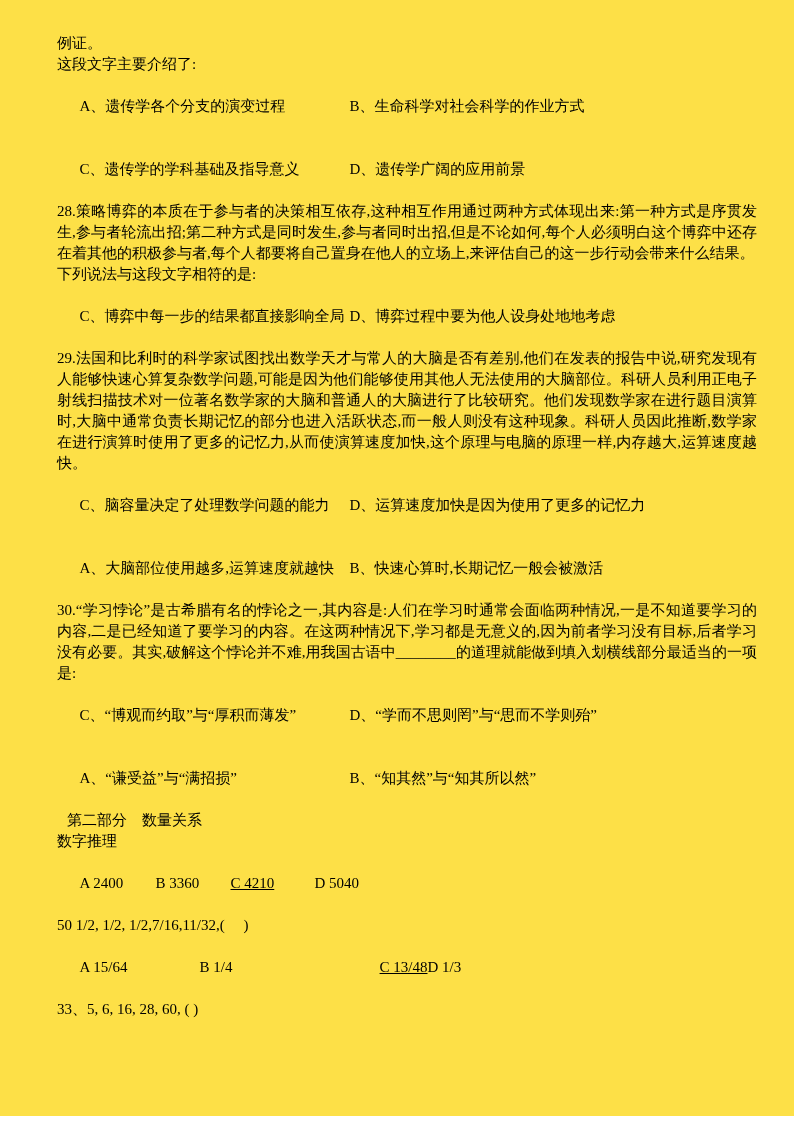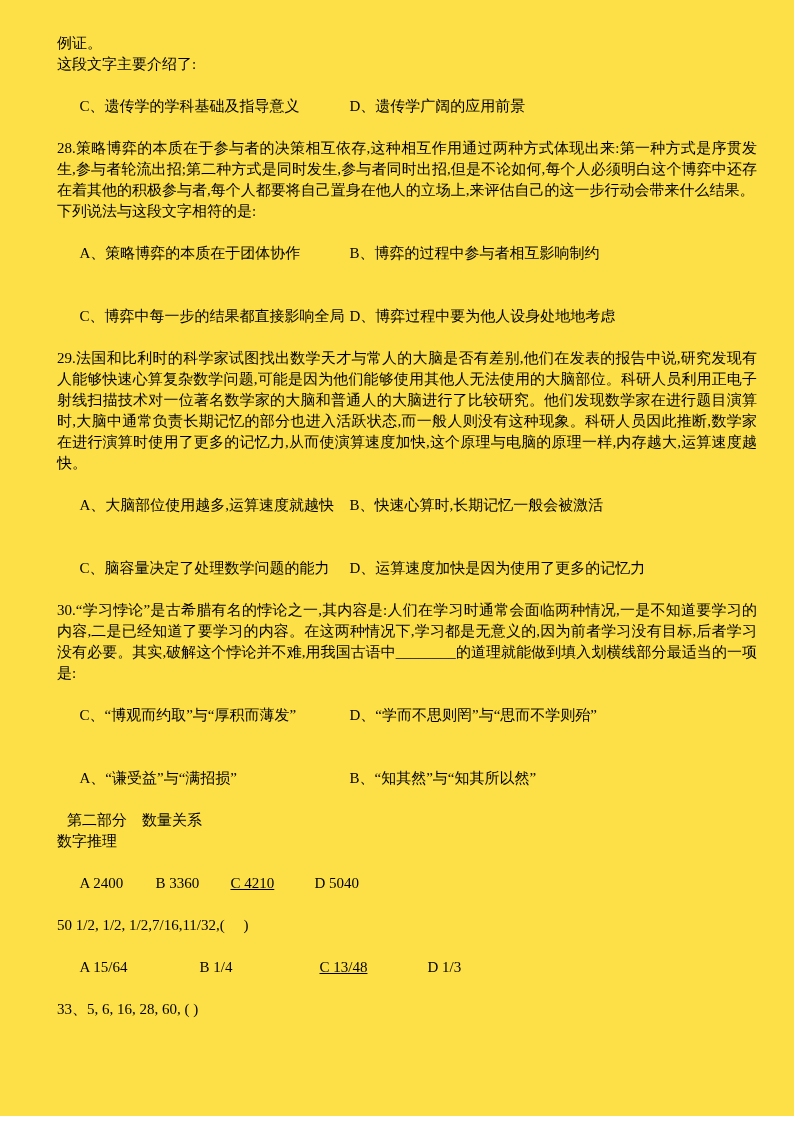--- a/index.html
+++ b/index.html
@@ -23,50 +23,50 @@
   .opt4{margin:2px 0 2px 0;}
   .opt4 span{display:inline-block;vertical-align:top;}
   .opt4 .c1{width:92px;}
   .opt4 .c2{width:88px;}
   .opt4 .c3{width:98px;text-decoration:underline;}
   .opt4.t31 .c1{width:76px;}
   .opt4.t31 .c2{width:75px;}
   .opt4.t31 .c3{width:84px;}
   .opt4.t32 .c1{width:120px;}
   .opt4.t32 .c2{width:120px;}
-  .opt4.t32 .c3{width:108px;}
+  .opt4.t32 .c3{width:108px;text-align:right;}
   .indent{padding-left:10px;}
 </style>
 </head>
 <body>
 
 <div class="page">
   <div class="doc">
 
     <div class="line">例证。</div>
     <div class="line">这段文字主要介绍了:</div>
     <div class="line opt2">
+      <span class="colL">A、遗传学各个分支的演变过程</span><span class="colR">B、生命科学对社会科学的作业方式</span>
+    </div>
+    <div class="line opt2">
       <span class="colL">C、遗传学的学科基础及指导意义</span><span class="colR">D、遗传学广阔的应用前景</span>
     </div>
 
     <p class="stem">28.策略博弈的本质在于参与者的决策相互依存,这种相互作用通过两种方式体现出来:第一种方式是序贯发生,参与者轮流出招;第二种方式是同时发生,参与者同时出招,但是不论如何,每个人必须明白这个博弈中还存在着其他的积极参与者,每个人都要将自己置身在他人的立场上,来评估自己的这一步行动会带来什么结果。</p>
     <div class="line">下列说法与这段文字相符的是:</div>
     <div class="line opt2">
-      <span class="colL">A、策略博弈的本质在于团体协作</span><span class="colR">B、博弈的过程中参与者相互影响制约</span>
-    </div>
-    <div class="line opt2">
       <span class="colL">C、博弈中每一步的结果都直接影响全局</span><span class="colR">D、博弈过程中要为他人设身处地地考虑</span>
     </div>
 
     <p class="stem">29.法国和比利时的科学家试图找出数学天才与常人的大脑是否有差别,他们在发表的报告中说,研究发现有人能够快速心算复杂数学问题,可能是因为他们能够使用其他人无法使用的大脑部位。科研人员利用正电子射线扫描技术对一位著名数学家的大脑和普通人的大脑进行了比较研究。他们发现数学家在进行题目演算时,大脑中通常负责长期记忆的部分也进入活跃状态,而一般人则没有这种现象。科研人员因此推断,数学家在进行演算时使用了更多的记忆力,从而使演算速度加快,这个原理与电脑的原理一样,内存越大,运算速度越快。</p>
     <div class="line opt2">
-      <span class="colL">A、大脑部位使用越多,运算速度就越快</span><span class="colR">B、快速心算时,长期记忆一般会被激活</span>
+      <span class="colL">C、脑容量决定了处理数学问题的能力</span><span class="colR">D、运算速度加快是因为使用了更多的记忆力</span>
     </div>
     <div class="line opt2">
-      <span class="colL">C、脑容量决定了处理数学问题的能力</span><span class="colR">D、运算速度加快是因为使用了更多的记忆力</span>
+      <span class="colL">A、大脑部位使用越多,运算速度就越快</span><span class="colR">B、快速心算时,长期记忆一般会被激活</span>
     </div>
 
     <p class="stem">30.“学习悖论”是古希腊有名的悖论之一,其内容是:人们在学习时通常会面临两种情况,一是不知道要学习的内容,二是已经知道了要学习的内容。在这两种情况下,学习都是无意义的,因为前者学习没有目标,后者学习没有必要。其实,破解这个悖论并不难,用我国古语中________的道理就能做到填入划横线部分最适当的一项是:</p>
     <div class="line opt2">
       <span class="colL">C、“博观而约取”与“厚积而薄发”</span><span class="colR">D、“学而不思则罔”与“思而不学则殆”</span>
     </div>
     <div class="line opt2">
       <span class="colL">A、“谦受益”与“满招损”</span><span class="colR">B、“知其然”与“知其所以然”</span>
     </div>
 

